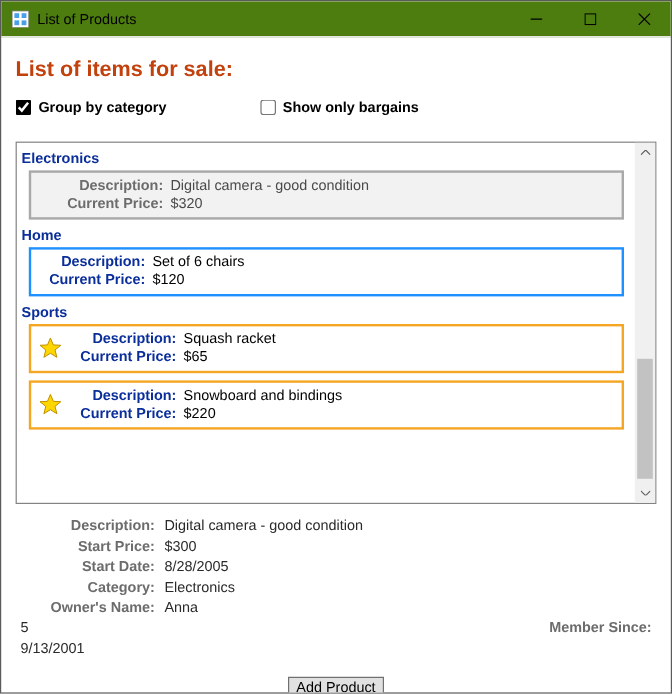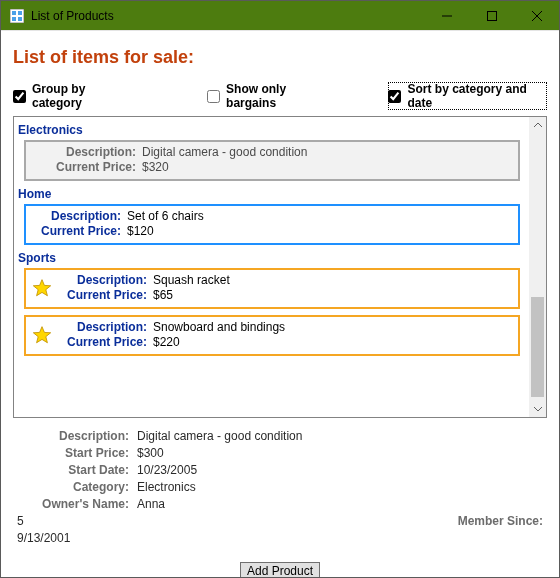--- a/index.html
+++ b/index.html
@@ -47,21 +47,21 @@
     padding: 10px 12px 8px 12px;
   }
   h1.page-title {
     margin: 6px 0 14px 0;
     font-size: 18px;
     font-weight: 700;
     color: #c2410c;
   }
   .options-row {
     display: flex;
-    margin-bottom: 6px;
+    margin-bottom: 22px;
   }
   .options-row label {
     display: flex;
     align-items: center;
     font-weight: 700;
     font-size: 12px;
     color: #000;
   }
   .options-row label.focused {
     outline: 1px dotted #000;
@@ -216,24 +216,20 @@
     <label>
       <input type="checkbox" id="cb-group" checked="" style="">
       <span>Group by category</span>
     </label>
     <span class="opt-gap1"></span>
     <label>
       <input type="checkbox" id="cb-bargains" style="">
       <span>Show only bargains</span>
     </label>
     <span class="opt-gap2"></span>
-    <label class="focused">
-      <input type="checkbox" id="cb-sort" checked="" style="">
-      <span>Sort by category and date</span>
-    </label>
   </div>
 
   <div class="listbox">
     <div class="listbox-inner" id="list-inner">
         <div class="group-header">Electronics</div>
         <div class="item gray">
           <div class="star"></div>
           <div class="labels-col">
             <div>Description:</div>
             <div>Current Price:</div>
@@ -301,21 +297,21 @@
       </div>
     </div>
   </div>
 
   <div class="details">
     <div class="lbl">Description:</div>
     <div class="val">Digital camera - good condition</div>
     <div class="lbl">Start Price:</div>
     <div class="val">$300</div>
     <div class="lbl">Start Date:</div>
-    <div class="val">10/23/2005</div>
+    <div class="val">8/28/2005</div>
     <div class="lbl">Category:</div>
     <div class="val">Electronics</div>
     <div class="lbl">Owner's Name:</div>
     <div class="val">Anna</div>
     <div class="val">5</div>
     <div class="lbl">Member Since:</div>
     <div class="val">9/13/2001</div>
   </div>
 
   <div class="add-btn-row">

